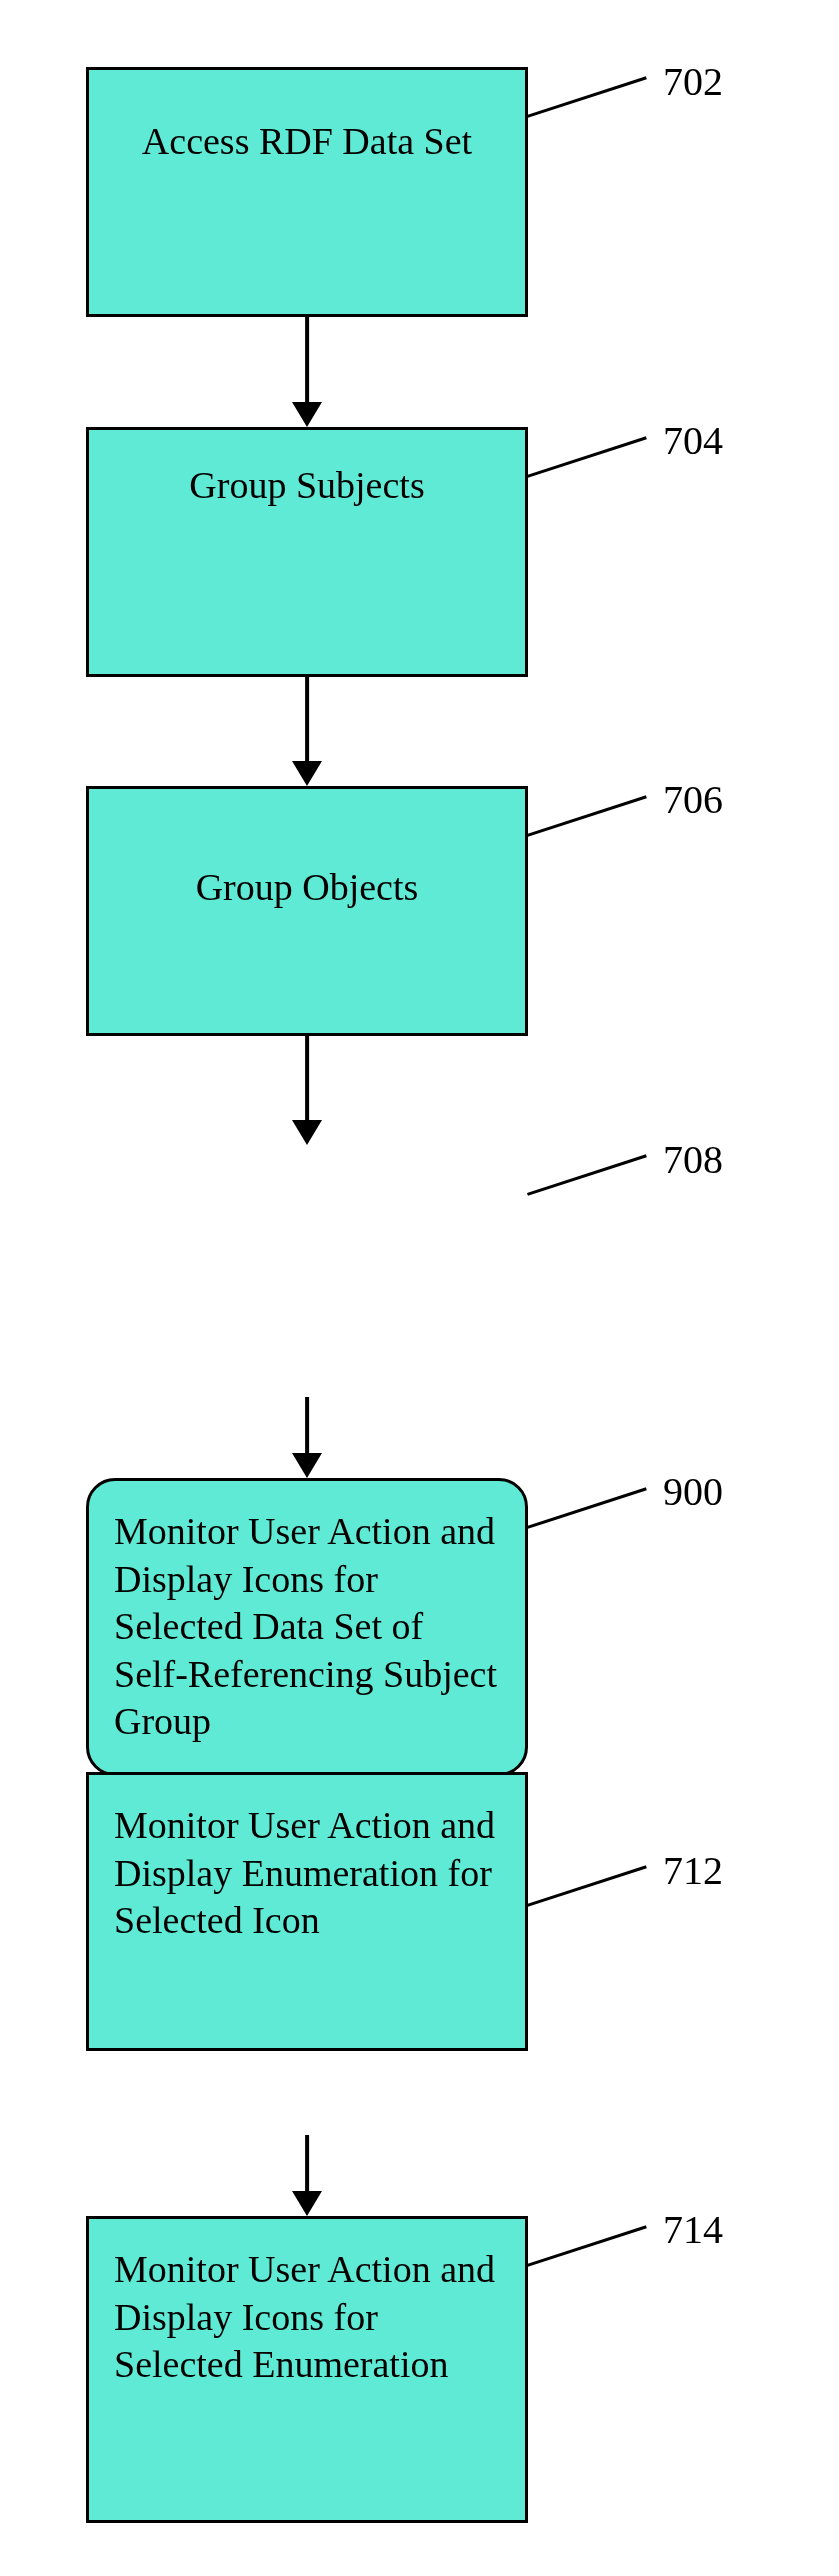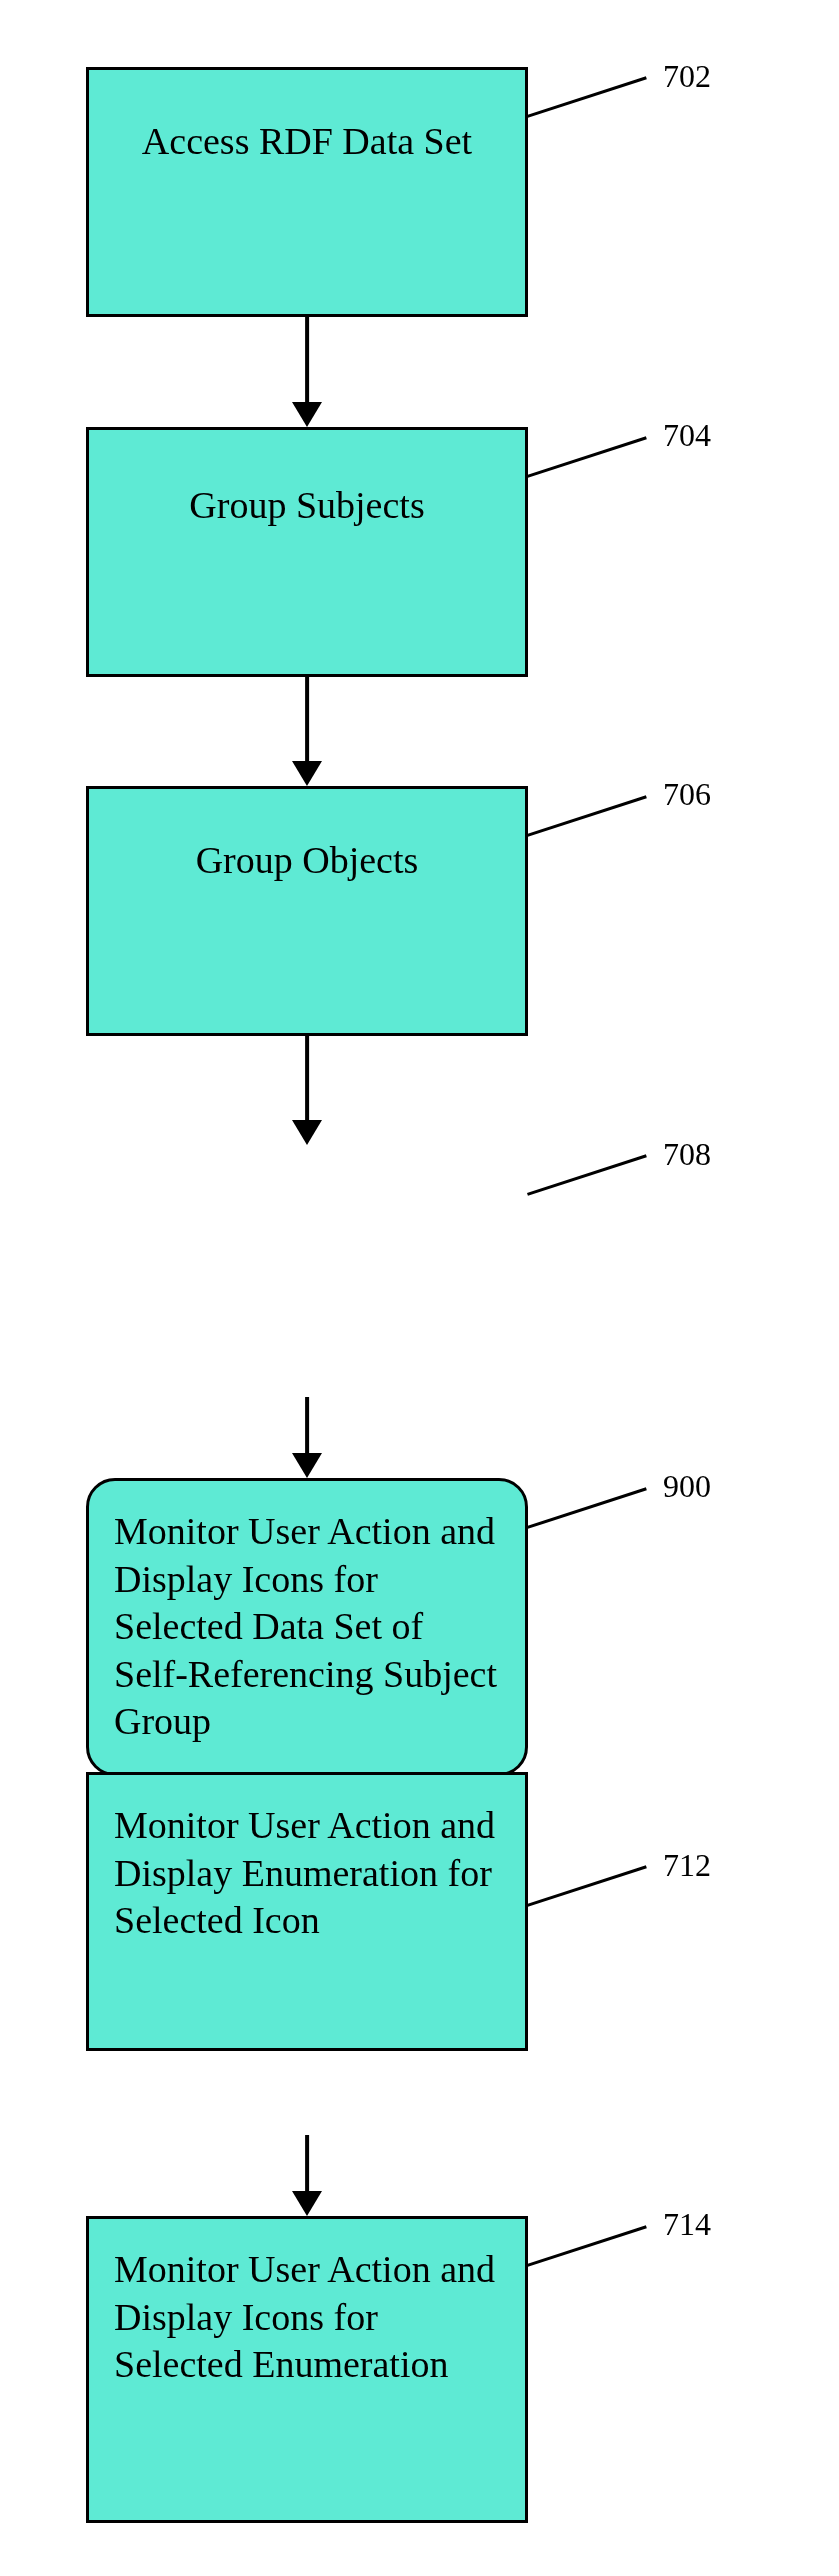--- a/index.html
+++ b/index.html
@@ -19,21 +19,21 @@
     position: absolute;
     border: 3.8px solid #000;
     background: #5eead4;
     padding: 27px 25px;
     font-size: 38px;
     line-height: 1.25;
     color: #000;
   }
   .label {
     position: absolute;
-    font-size: 32px;
+    font-size: 40px;
     color: #000;
   }
   .leader {
     position: absolute;
     background: #000;
     transform-origin: 0 0;
   }
   .arrow-line {
     position: absolute;
     width: 3.8px;
@@ -58,30 +58,30 @@
 
   <div class="step" style="left:86px; top:67px; width:442px; height:250px; text-align:center; display:flex; align-items:flex-start; justify-content:center; padding-top:48px;">
     <span>Access RDF Data Set</span>
   </div>
   <div class="label" style="left:663px; top:58px;">702</div>
   <div class="leader" style="left:527px; top:115px; width:125px; height:2.9px; transform:rotate(-18deg);"></div>
 
   <div class="arrow-line" style="left:307px; top:317px; height:86px;"></div>
   <div class="arrow-head" style="left:307px; top:402px;"></div>
 
-  <div class="step" style="left:86px; top:427px; width:442px; height:250px; text-align:center; display:flex; align-items:flex-start; justify-content:center; padding-top:52px;">
+  <div class="step" style="left:86px; top:427px; width:442px; height:250px; text-align:center; display:flex; align-items:flex-start; justify-content:center; padding-top:32px;">
     <span>Group Subjects</span>
   </div>
   <div class="label" style="left:663px; top:417px;">704</div>
   <div class="leader" style="left:527px; top:475px; width:125px; height:2.9px; transform:rotate(-18deg);"></div>
 
   <div class="arrow-line" style="left:307px; top:676px; height:86px;"></div>
   <div class="arrow-head" style="left:307px; top:761px;"></div>
 
-  <div class="step" style="left:86px; top:786px; width:442px; height:250px; text-align:center; display:flex; align-items:flex-start; justify-content:center; padding-top:48px;">
+  <div class="step" style="left:86px; top:786px; width:442px; height:250px; text-align:center; display:flex; align-items:flex-start; justify-content:center; padding-top:75px;">
     <span>Group Objects</span>
   </div>
   <div class="label" style="left:663px; top:776px;">706</div>
   <div class="leader" style="left:527px; top:834px; width:125px; height:2.9px; transform:rotate(-18deg);"></div>
 
   <div class="arrow-line" style="left:307px; top:1036px; height:86px;"></div>
   <div class="arrow-head" style="left:307px; top:1120px;"></div>
 
   <div class="label" style="left:663px; top:1136px;">708</div>
   <div class="leader" style="left:527px; top:1193px; width:125px; height:2.9px; transform:rotate(-18deg);"></div>

